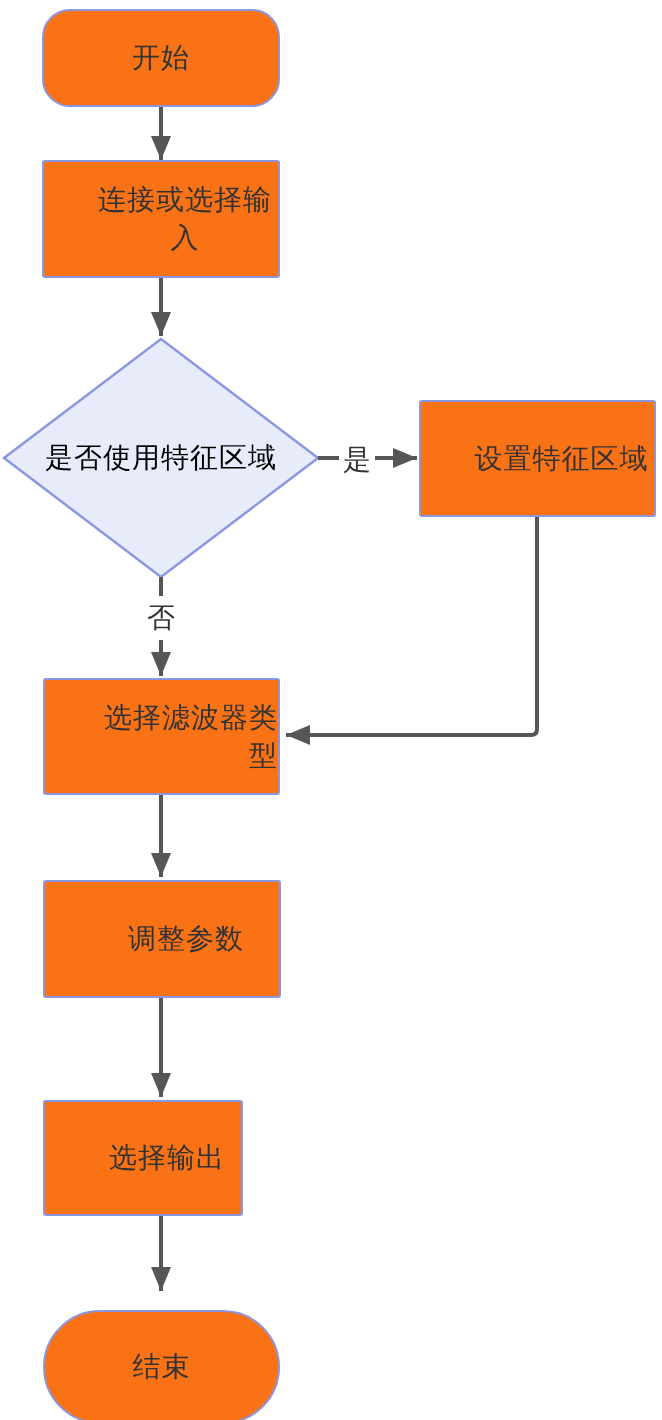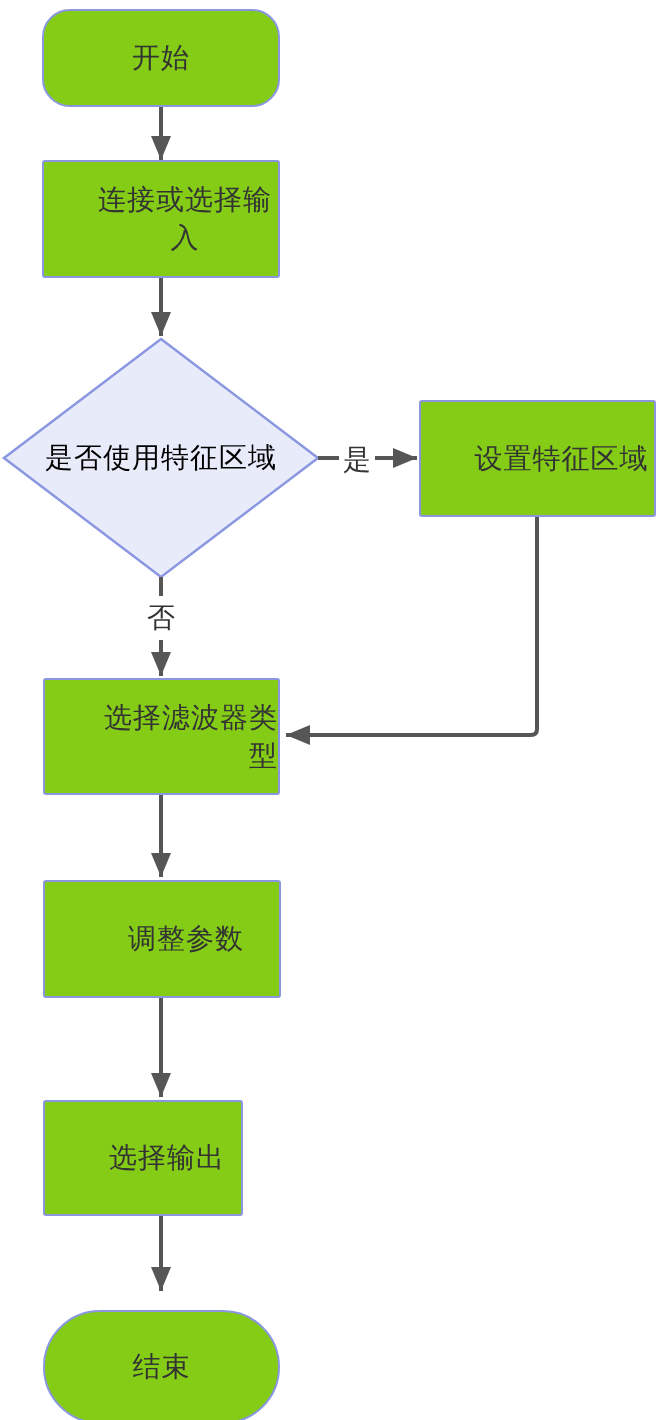--- a/index.html
+++ b/index.html
@@ -18,21 +18,21 @@
   svg.edges {
     position: absolute;
     left: 0;
     top: 0;
     width: 662px;
     height: 1420px;
   }
   .node {
     position: absolute;
     box-sizing: border-box;
-    background: #84cc16;
+    background: #f97316;
     border: 2.5px solid #8b96e0;
     display: flex;
     align-items: center;
     justify-content: center;
     font-size: 28px;
     color: #333333;
     text-align: center;
     letter-spacing: 1px;
   }
   .rect    { border-radius: 3px; padding-left: 48px; }

